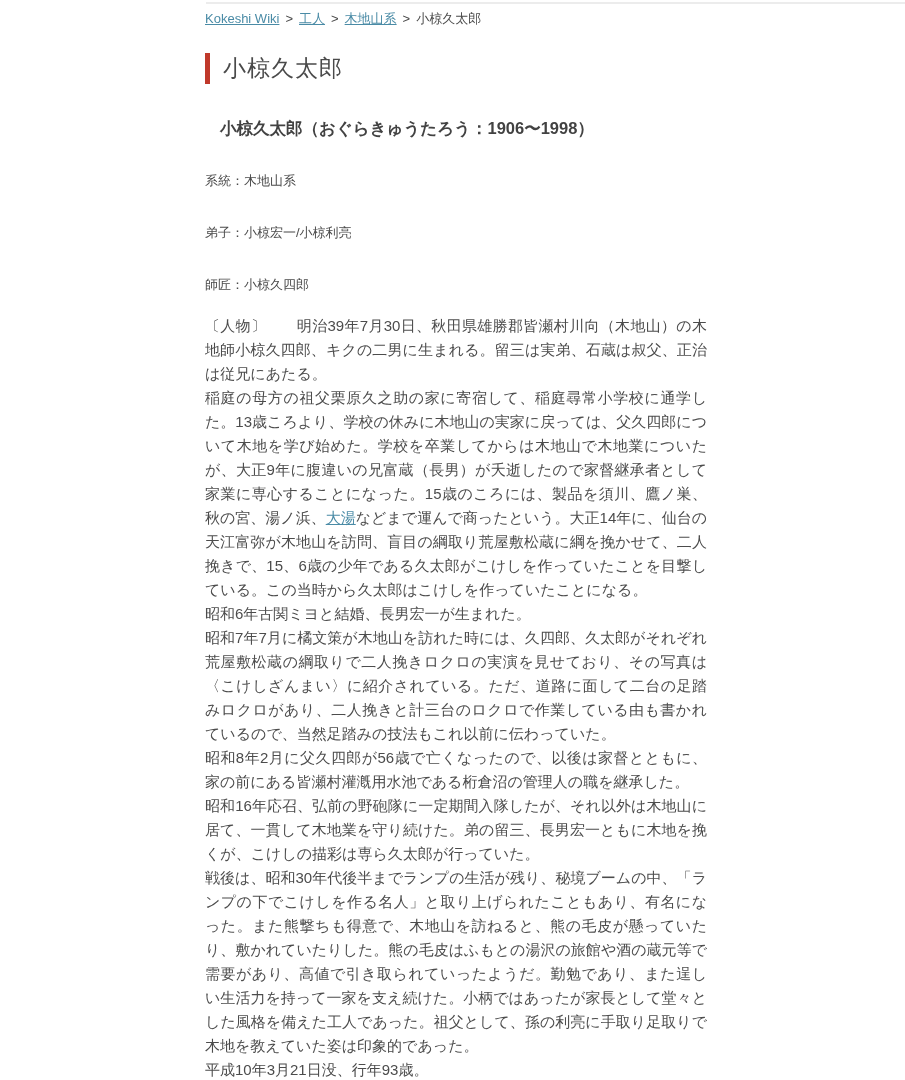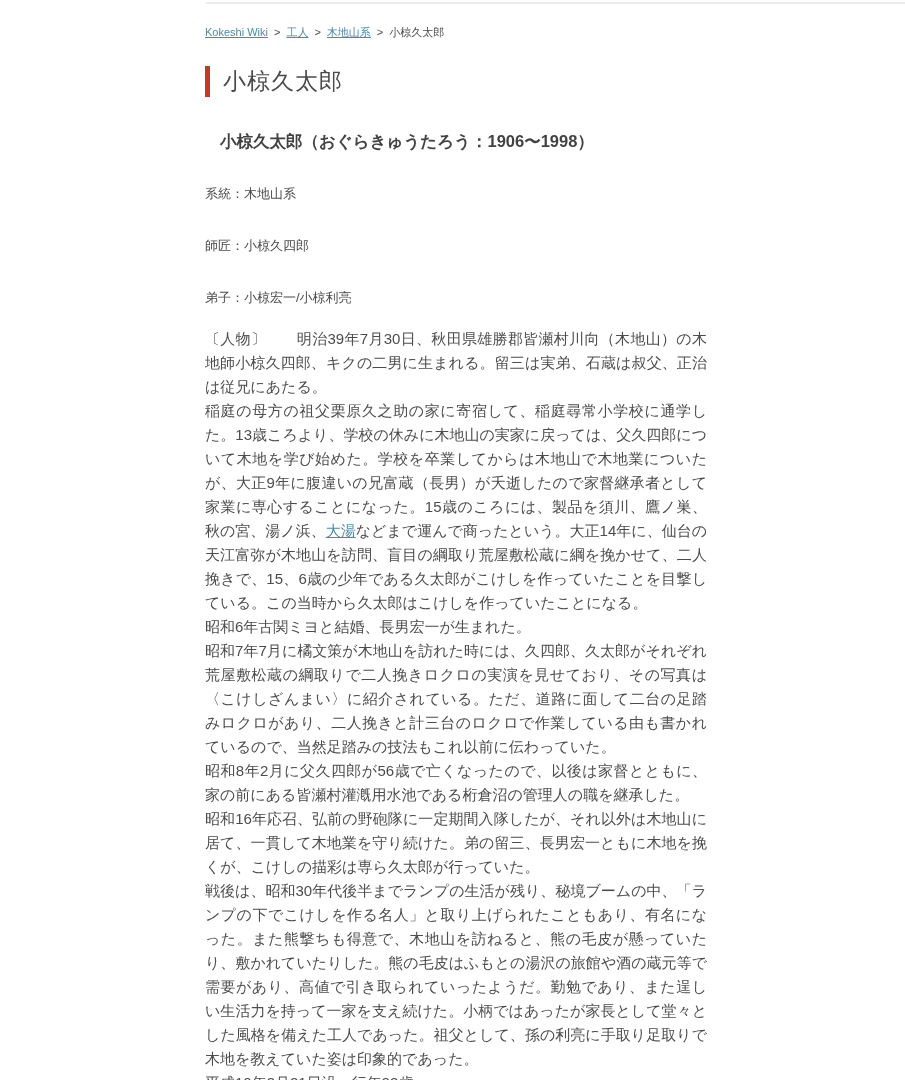--- a/index.html
+++ b/index.html
@@ -24,22 +24,22 @@
     height: 2px;
     background: #ececec;
   }
   .content {
     position: absolute;
     left: 205px;
     top: 0;
     width: 502px;
   }
   .breadcrumb {
-    padding-top: 23px;
-    font-size: 11px;
+    padding-top: 10px;
+    font-size: 13px;
     line-height: 18px;
     color: #4a4a4a;
   }
   .breadcrumb a {
     color: #4a8ba6;
     text-decoration: underline;
     cursor: pointer;
   }
   .breadcrumb .sep {
     margin: 0 6px;
@@ -102,22 +102,22 @@
   <nav class="breadcrumb"><a>Kokeshi Wiki</a><span class="sep">&gt;</span><a>工人</a><span class="sep">&gt;</span><a>木地山系</a><span class="sep">&gt;</span><span class="current">小椋久太郎</span></nav>
 
   <h1 class="page-title">
       <span class="accent-bar"></span>
       <span>小椋久太郎</span>
     </h1>
 
   <p class="subtitle">小椋久太郎（おぐらきゅうたろう：1906〜1998）</p>
 
   <p class="meta">系統：木地山系</p>
+  <p class="meta">弟子：小椋宏一/小椋利亮</p>
   <p class="meta">師匠：小椋久四郎</p>
-  <p class="meta">弟子：小椋宏一/小椋利亮</p>
 
   <p class="article-body"><span>〔人物〕　　明治39年7月30日、秋田県雄勝郡皆瀬村川向（木地山）の木地師小椋久四郎、キクの二男に生まれる。留三は実弟、石蔵は叔父、正治は従兄にあたる。
 稲庭の母方の祖父栗原久之助の家に寄宿して、稲庭尋常小学校に通学した。13歳ころより、学校の休みに木地山の実家に戻っては、父久四郎について木地を学び始めた。学校を卒業してからは木地山で木地業についたが、大正9年に腹違いの兄富蔵（長男）が夭逝したので家督継承者として家業に専心することになった。15歳のころには、製品を須川、鷹ノ巣、秋の宮、湯ノ浜、</span><a class="inline-link">大湯</a><span>などまで運んで商ったという。大正14年に、仙台の天江富弥が木地山を訪問、盲目の綱取り荒屋敷松蔵に綱を挽かせて、二人挽きで、15、6歳の少年である久太郎がこけしを作っていたことを目撃している。この当時から久太郎はこけしを作っていたことになる。
 昭和6年古関ミヨと結婚、長男宏一が生まれた。
 昭和7年7月に橘文策が木地山を訪れた時には、久四郎、久太郎がそれぞれ荒屋敷松蔵の綱取りで二人挽きロクロの実演を見せており、その写真は〈こけしざんまい〉に紹介されている。ただ、道路に面して二台の足踏みロクロがあり、二人挽きと計三台のロクロで作業している由も書かれているので、当然足踏みの技法もこれ以前に伝わっていた。
 昭和8年2月に父久四郎が56歳で亡くなったので、以後は家督とともに、家の前にある皆瀬村灌漑用水池である桁倉沼の管理人の職を継承した。
 昭和16年応召、弘前の野砲隊に一定期間入隊したが、それ以外は木地山に居て、一貫して木地業を守り続けた。弟の留三、長男宏一ともに木地を挽くが、こけしの描彩は専ら久太郎が行っていた。
 戦後は、昭和30年代後半までランプの生活が残り、秘境ブームの中、「ランプの下でこけしを作る名人」と取り上げられたこともあり、有名になった。また熊撃ちも得意で、木地山を訪ねると、熊の毛皮が懸っていたり、敷かれていたりした。熊の毛皮はふもとの湯沢の旅館や酒の蔵元等で需要があり、高値で引き取られていったようだ。勤勉であり、また逞しい生活力を持って一家を支え続けた。小柄ではあったが家長として堂々とした風格を備えた工人であった。祖父として、孫の利亮に手取り足取りで木地を教えていた姿は印象的であった。
 平成10年3月21日没、行年93歳。</span></p>
 

